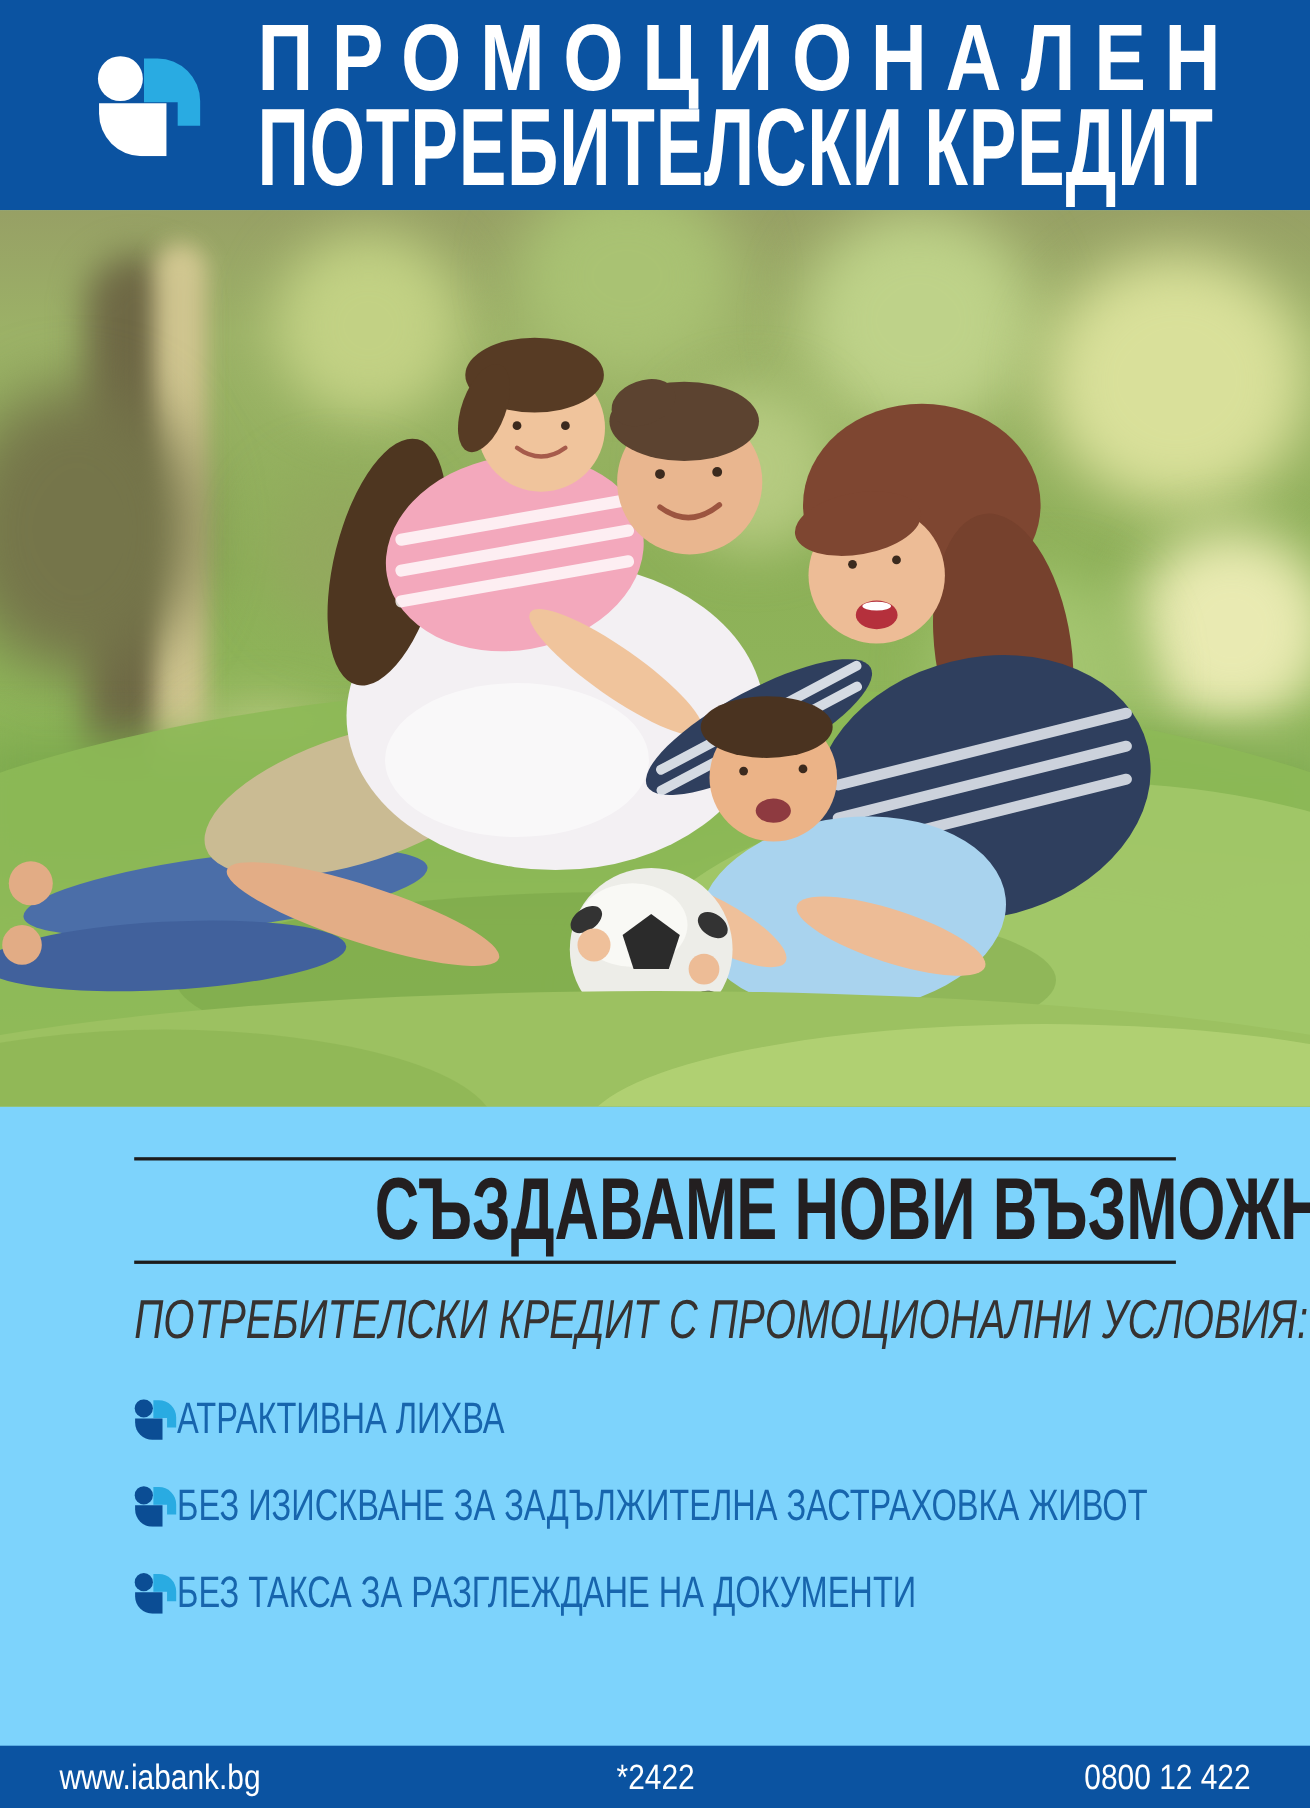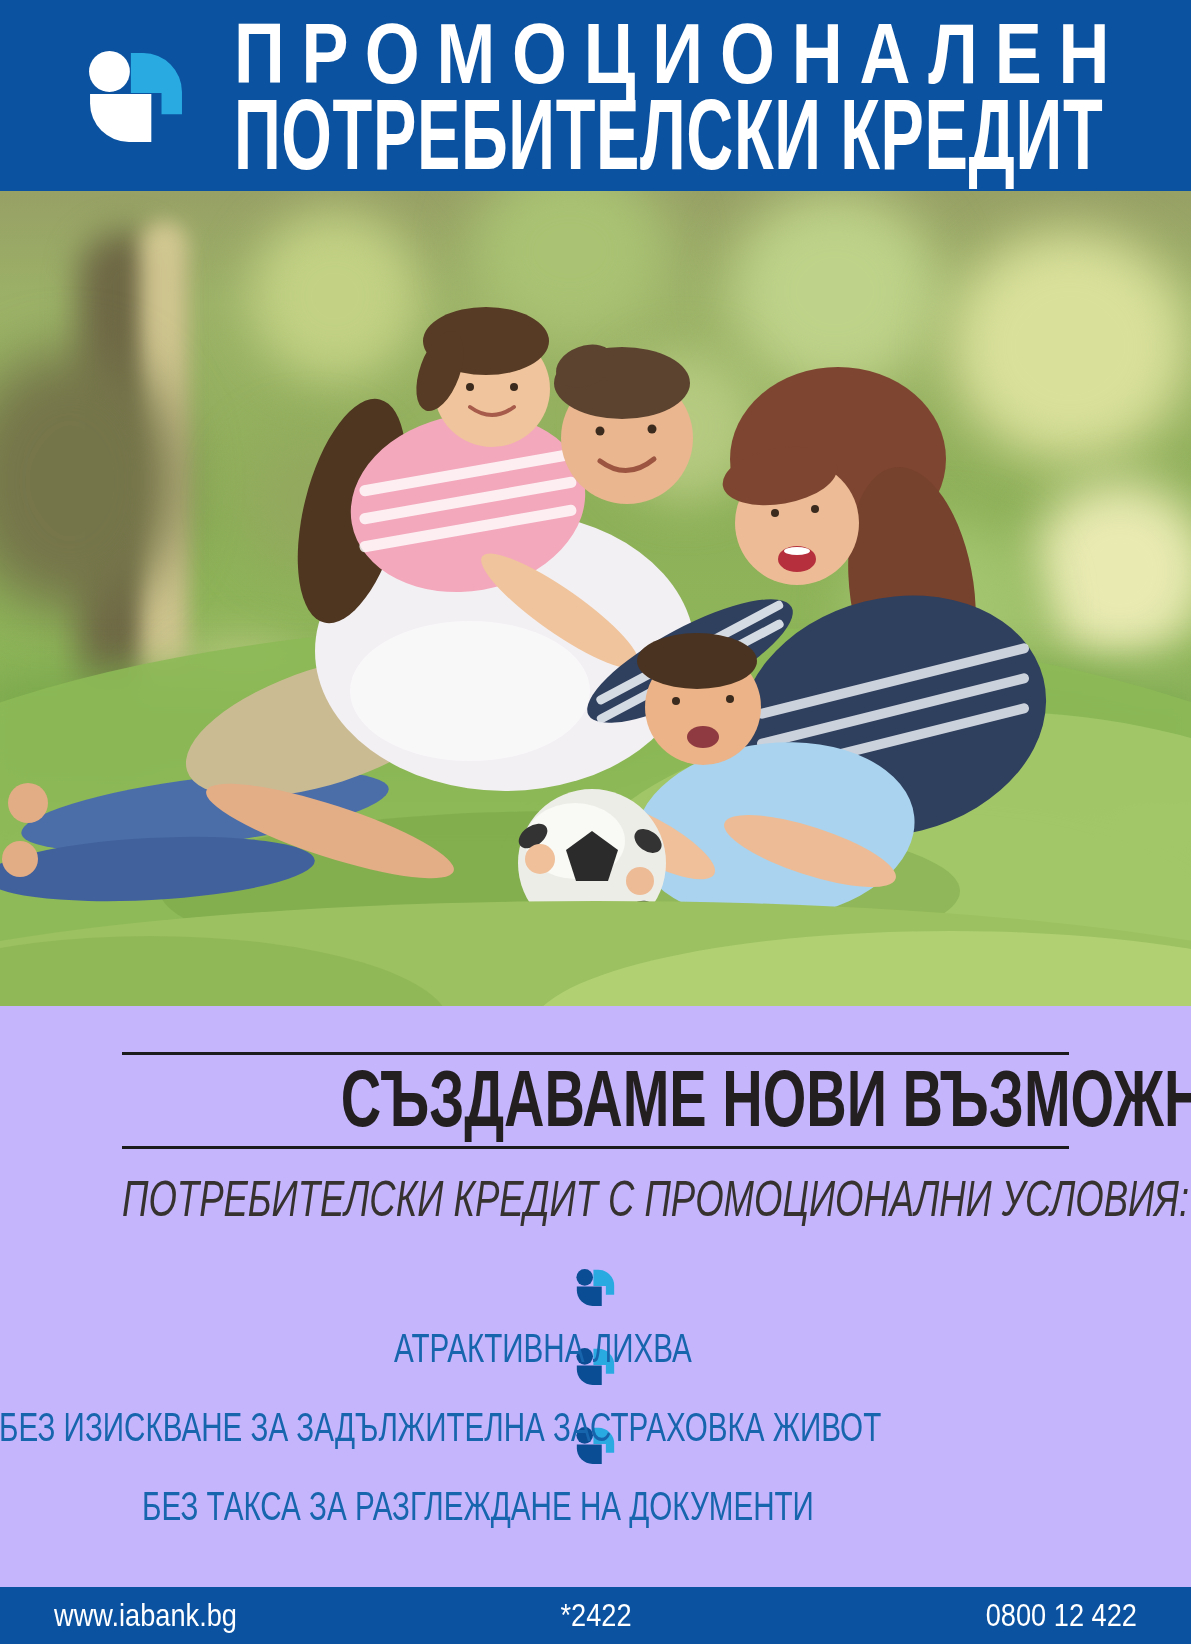--- a/index.html
+++ b/index.html
@@ -1,17 +1,17 @@
 <!DOCTYPE html>
 <html><head>
 <meta charset="utf-8">
 <style>
   html,body{margin:0;padding:0;background:#ffffff;}
   .poster{
-    width:1191px;height:1644px;background:#c4b5fd;overflow:hidden;
+    width:1191px;height:1644px;background:#7dd3fc;overflow:hidden;
     display:flex;flex-direction:column;
     font-family:"Liberation Sans","DejaVu Sans",sans-serif;
   }
   
   .topbar{flex:none;height:191px;background:#0B53A1;display:flex;align-items:center;
           padding-left:88px;box-sizing:border-box;}
   .logo{width:96px;height:91px;flex:none;margin-top:2px;}
   .titles{margin-left:50px;display:flex;flex-direction:column;justify-content:center;}
   .t1{color:#fff;font-weight:bold;font-size:86px;line-height:70px;letter-spacing:.24em;
       transform:scaleX(.82);transform-origin:left center;white-space:nowrap;}
@@ -26,21 +26,21 @@
   .main{flex:1;padding:0 122px;box-sizing:border-box;}
   .rule{height:3px;background:#1C1C1C;}
   .rule-top{margin-top:46px;}
   .headline{margin-top:8px;text-align:center;color:#231F20;font-weight:bold;}
   .hl-line{font-size:80px;line-height:71px;white-space:nowrap;}
   .hl-line span{display:inline-block;transform:scaleX(.70);transform-origin:center;}
   .rule-bottom{margin-top:12px;}
   .subheading{margin-top:24px;font-size:50px;line-height:52px;color:#363230;white-space:nowrap;font-style:italic;}
   .subheading span{display:inline-block;transform:scaleX(.73);transform-origin:left center;}
   .benefits{list-style:none;margin:44px 0 0;padding:0;}
-  .benefit{display:flex;align-items:center;gap:20px;margin-bottom:37px;height:42px;flex-direction:column;}
+  .benefit{display:flex;align-items:center;margin-bottom:37px;height:42px;}
   .bullet-icon{width:39px;height:37px;flex:none;}
   .benefit-label{font-size:40px;color:#1765AD;white-space:nowrap;display:inline-block;
                  transform:scaleX(.74);transform-origin:left center;}
   
   .footbar{flex:none;height:57px;background:#0B53A1;display:flex;align-items:center;
            justify-content:space-between;padding:0 54px;box-sizing:border-box;
            color:#fff;font-weight:normal;position:relative;}
   .f-item{font-size:32px;white-space:nowrap;}
   .f-left{transform:scaleX(.85);transform-origin:left center;}
   .f-center{position:absolute;left:50%;transform:translateX(-50%) scaleX(.85);}

